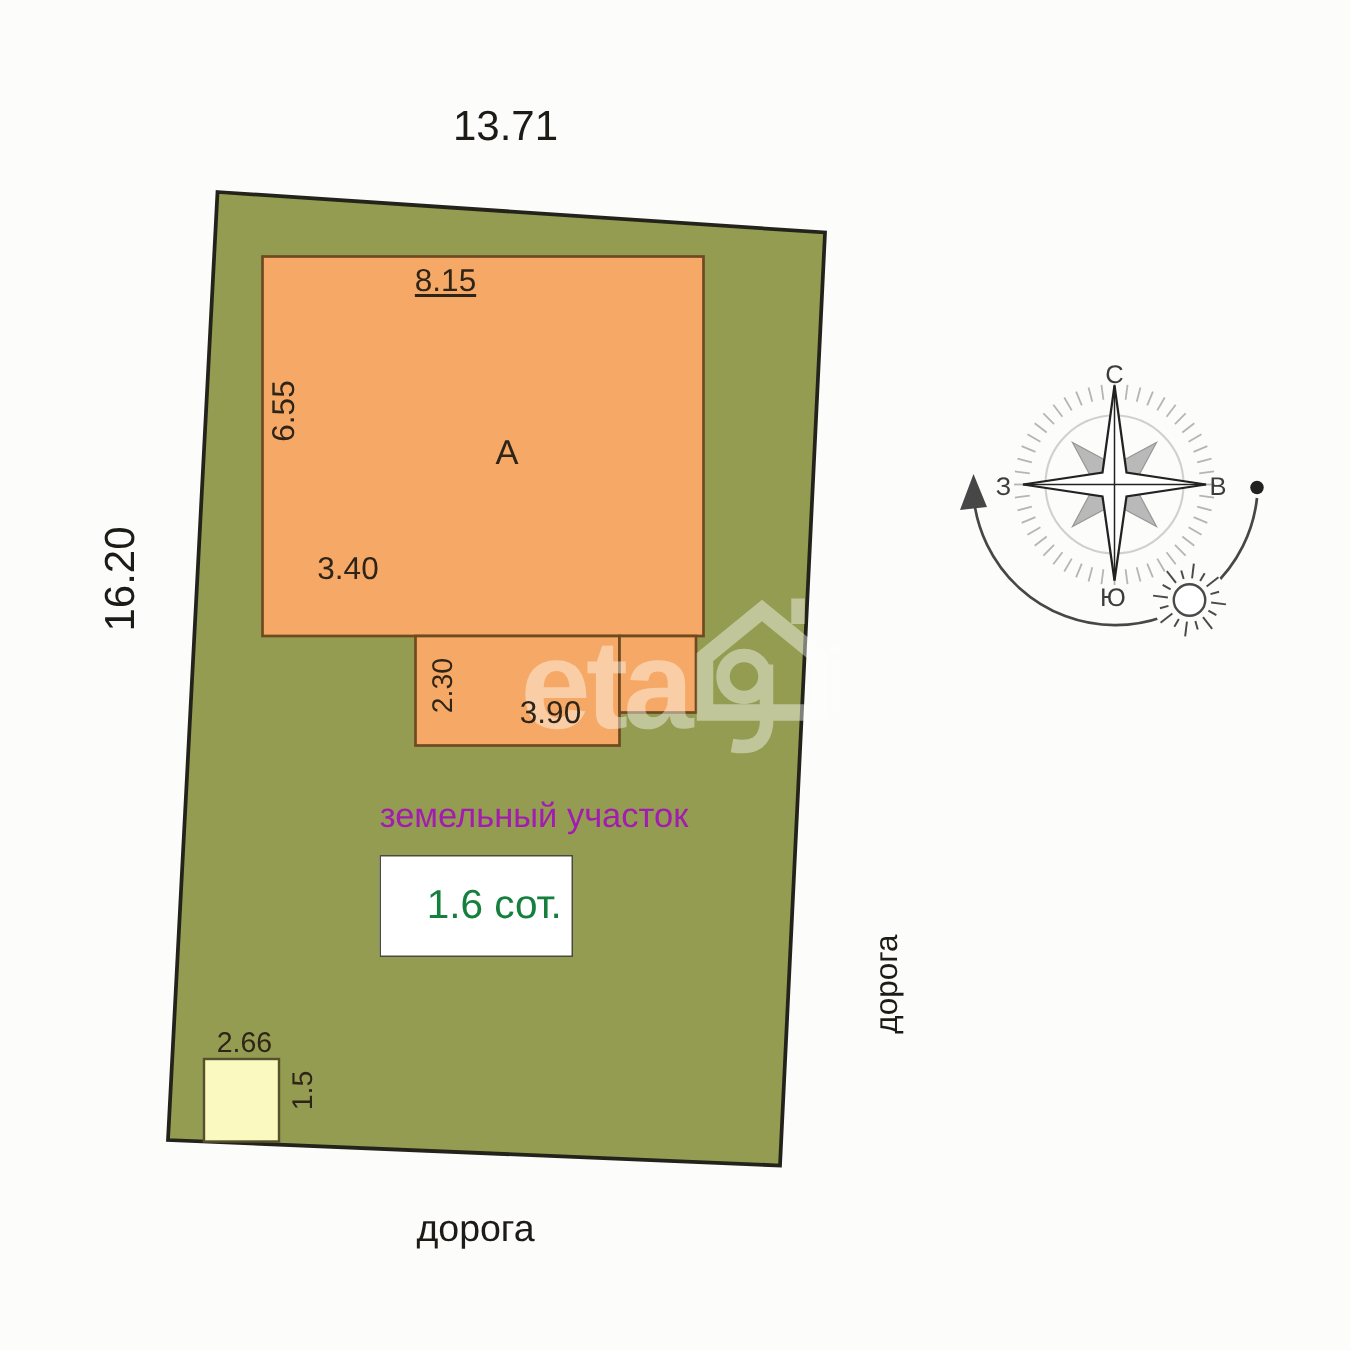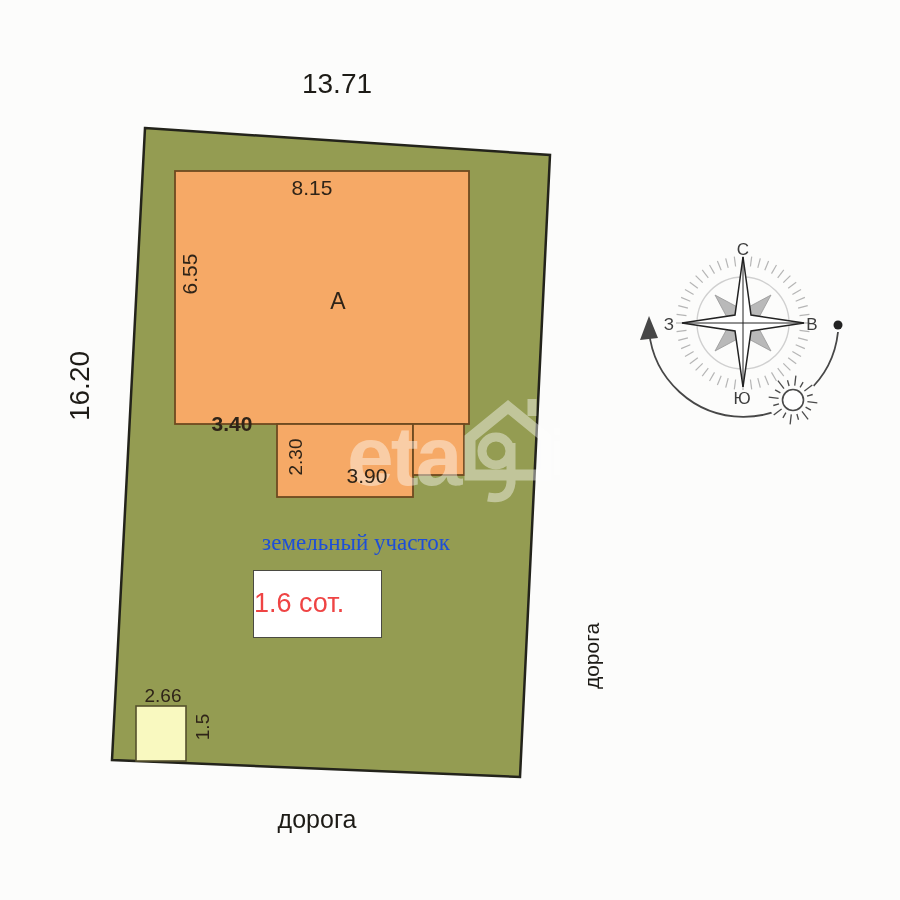--- a/index.html
+++ b/index.html
@@ -10,30 +10,30 @@
   svg{position:absolute;left:0;top:0;}
   .lbl{
     position:absolute;text-align:center;color:#1d1b16;white-space:nowrap;
     font-family:"Liberation Sans",sans-serif;
   }
   .v{transform:rotate(-90deg);}
   .dim-big{font-size:28px;}
   .dim-md{font-size:21px;color:#2f2418;}
   .dim-sm{font-size:19px;color:#2f2418;}
   .bldg-letter{font-size:23px;color:#2f2418;}
-  .plot-name{font-size:23px;color:#1d4ed8;font-family:Liberation Serif, serif;}
+  .plot-name{font-size:23px;color:#a21caf;}
   .road{font-size:25px;color:#1d1b16;}
   .road-r{font-size:21px;color:#1d1b16;}
   .area-box{
     position:absolute;left:253px;top:570px;width:129px;height:68px;
     background:#ffffff;border:1.5px solid #4a4a42;box-sizing:border-box;
   }
   .area-box span{
-    display:block;width:100%;line-height:64px;
-    font-size:27px;color:#ef4444;
+    display:block;width:100%;line-height:64px;text-align:center;
+    font-size:27px;color:#15803d;padding-left:12px;
   }
   .cmp-letter{
     font-family:"Liberation Sans",sans-serif;font-size:17px;fill:#3d3d3d;
   }
   .wm{opacity:0.42;}
 </style>
 </head>
 <body>
 
 <div class="canvas">
@@ -149,24 +149,24 @@
       <path d="M187 33 V16" stroke-width="9"></path>
       <circle cx="151" cy="68" r="14" stroke-width="9"></circle>
       <path d="M166 60 V100 Q164 118 143 114" stroke-width="9"></path>
     </g>
     <text x="205" y="92" font-size="64" font-weight="bold" fill="#ffffff" font-family="Liberation Sans, sans-serif">i</text>
   </svg>
 
   <div class="lbl dim-big" style="left:287px;top:68px;width:100px;">13.71</div>
   <div class="lbl dim-big v" style="left:30px;top:370px;width:100px;">16.20</div>
 
-  <div class="lbl dim-md" style="left:262px;top:176px;width:100px;">8.15</div>
+  <div class="lbl dim-md" style="left:247px;top:176px;width:100px;text-decoration:underline;">8.15</div>
   <div class="lbl dim-md v" style="left:140px;top:262px;width:100px;">6.55</div>
   <div class="lbl bldg-letter" style="left:314px;top:288px;width:48px;">А</div>
-  <div class="lbl dim-md" style="left:182px;top:412px;width:100px;font-weight:bold;">3.40</div>
+  <div class="lbl dim-md" style="left:182px;top:368px;width:100px;">3.40</div>
   <div class="lbl dim-sm v" style="left:246px;top:446px;width:100px;">2.30</div>
   <div class="lbl dim-md" style="left:317px;top:464px;width:100px;">3.90</div>
 
   <div class="lbl dim-sm" style="left:113px;top:685px;width:100px;">2.66</div>
   <div class="lbl dim-sm v" style="left:153px;top:716px;width:100px;">1.5</div>
 
   <div class="lbl plot-name" style="left:226px;top:530px;width:260px;">земельный участок</div>
   <div class="area-box">
     <span>1.6 сот.</span>
   </div>

